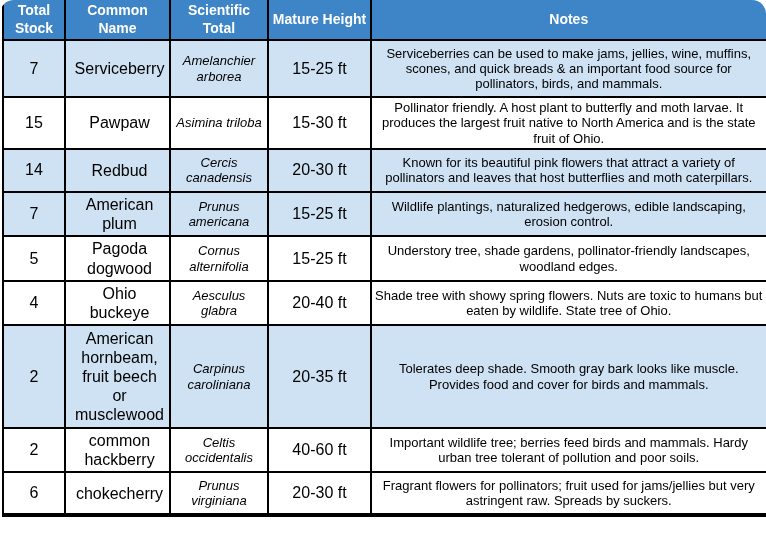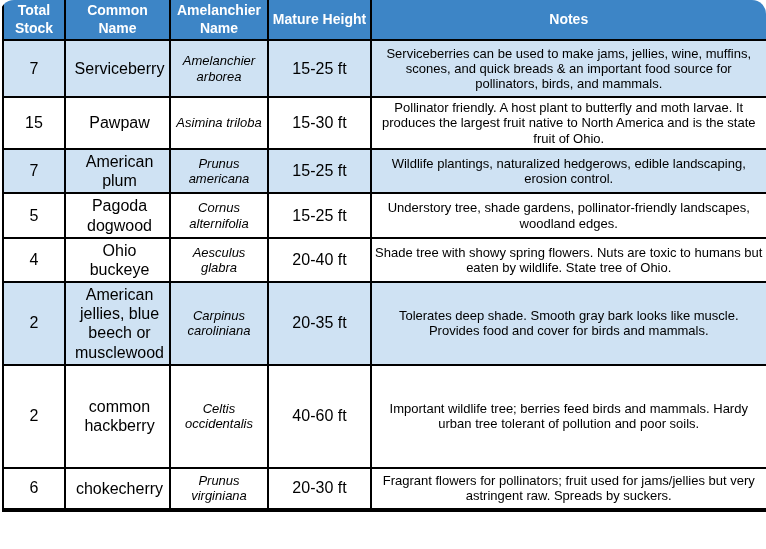--- a/index.html
+++ b/index.html
@@ -60,39 +60,46 @@
       <col style="width:62px">
       <col style="width:105px">
       <col style="width:98px">
       <col style="width:103px">
       <col style="width:396px">
     </colgroup>
     <thead>
       <tr>
         <th>Total Stock</th>
         <th>Common Name</th>
-        <th>Amelanchier Name</th>
+        <th>Scientific Total</th>
         <th>Mature Height</th>
         <th>Notes</th>
       </tr>
     </thead>
     <tbody id="rows">
         <tr class="shaded">
       <td class="stock">7</td>
       <td class="common">Serviceberry</td>
       <td class="sci">Amelanchier arborea</td>
       <td class="height">15-25 ft</td>
       <td class="notes">Serviceberries can be used to make jams, jellies, wine, muffins, scones, and quick breads &amp; an important food source for pollinators, birds, and mammals.</td>
     </tr>
         <tr>
       <td class="stock">15</td>
       <td class="common">Pawpaw</td>
       <td class="sci">Asimina triloba</td>
       <td class="height">15-30 ft</td>
       <td class="notes">Pollinator friendly. A host plant to butterfly and moth larvae. It produces the largest fruit native to North America and is the state fruit of Ohio.</td>
+    </tr>
+        <tr class="shaded">
+      <td class="stock">14</td>
+      <td class="common">Redbud</td>
+      <td class="sci">Cercis canadensis</td>
+      <td class="height">20-30 ft</td>
+      <td class="notes">Known for its beautiful pink flowers that attract a variety of pollinators and leaves that host butterflies and moth caterpillars.</td>
     </tr>
         <tr class="shaded">
       <td class="stock">7</td>
       <td class="common">American plum</td>
       <td class="sci">Prunus americana</td>
       <td class="height">15-25 ft</td>
       <td class="notes">Wildlife plantings, naturalized hedgerows, edible landscaping, erosion control.</td>
     </tr>
         <tr>
       <td class="stock">5</td>
@@ -103,21 +110,21 @@
     </tr>
         <tr>
       <td class="stock">4</td>
       <td class="common">Ohio buckeye</td>
       <td class="sci">Aesculus glabra</td>
       <td class="height">20-40 ft</td>
       <td class="notes">Shade tree with showy spring flowers. Nuts are toxic to humans but eaten by wildlife. State tree of Ohio.</td>
     </tr>
         <tr class="shaded">
       <td class="stock">2</td>
-      <td class="common">American jellies, blue beech or musclewood</td>
+      <td class="common">American hornbeam, fruit beech or musclewood</td>
       <td class="sci">Carpinus caroliniana</td>
       <td class="height">20-35 ft</td>
       <td class="notes">Tolerates deep shade. Smooth gray bark looks like muscle. Provides food and cover for birds and mammals.</td>
     </tr>
         <tr>
       <td class="stock">2</td>
       <td class="common">common hackberry</td>
       <td class="sci">Celtis occidentalis</td>
       <td class="height">40-60 ft</td>
       <td class="notes">Important wildlife tree; berries feed birds and mammals. Hardy urban tree tolerant of pollution and poor soils.</td>

